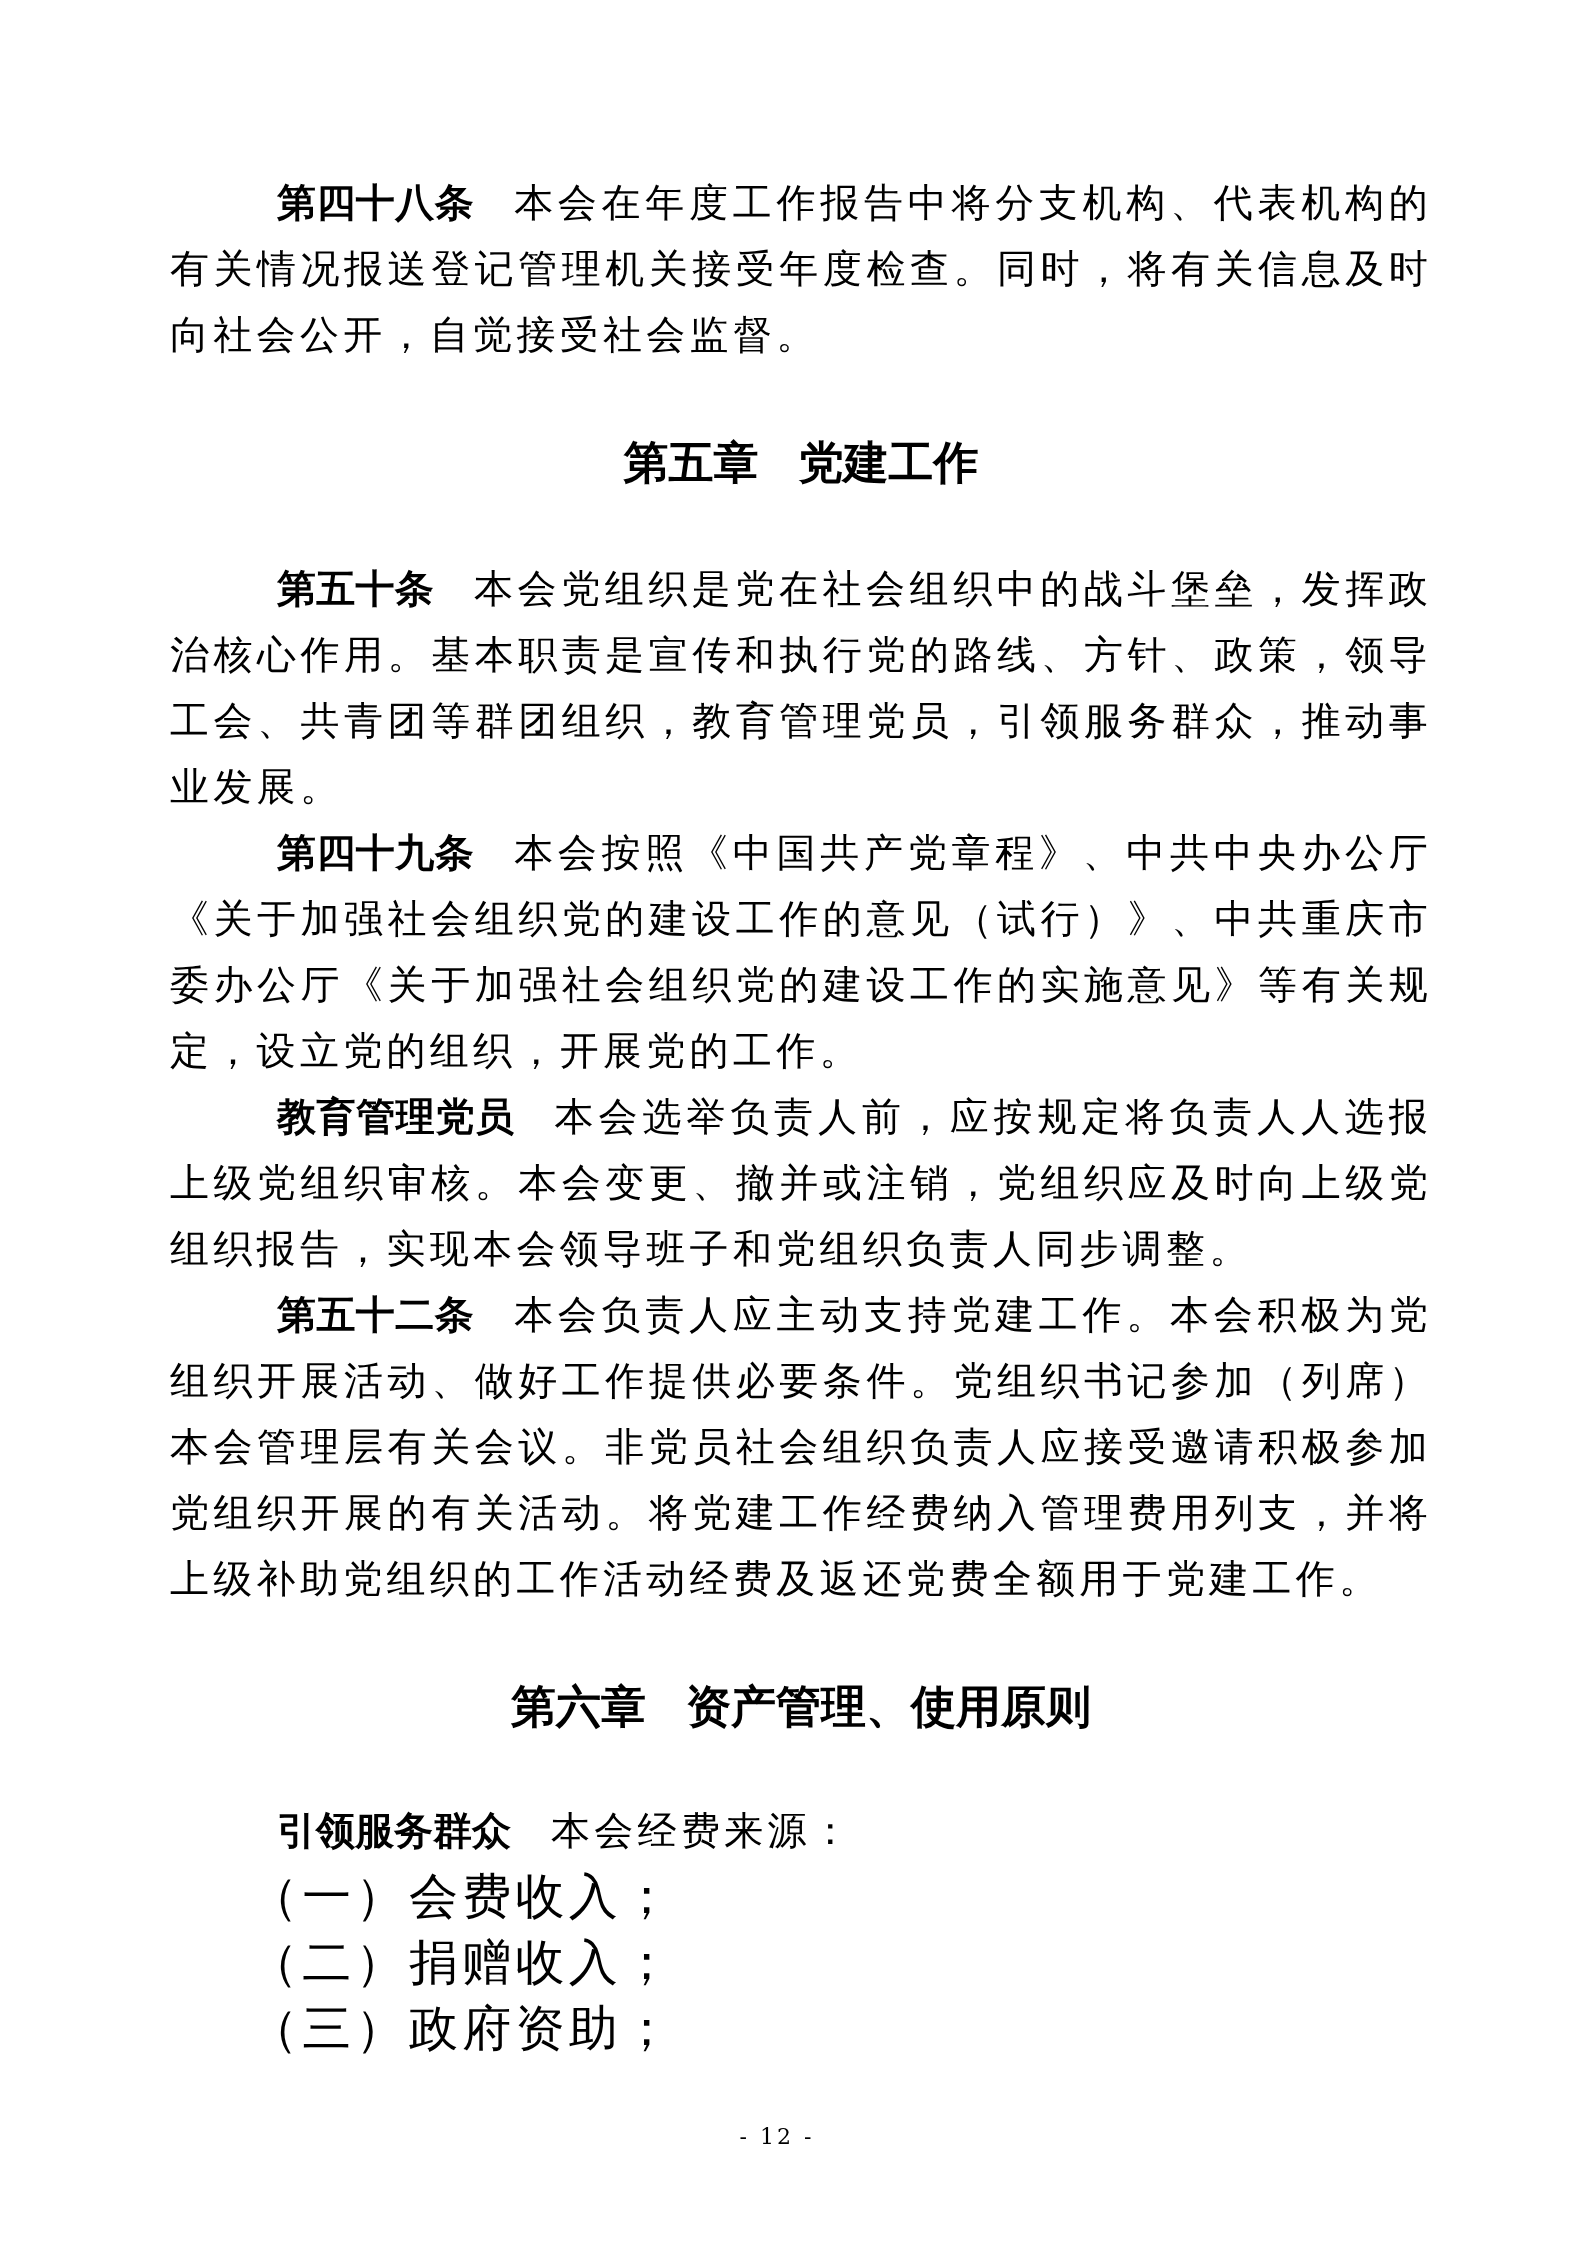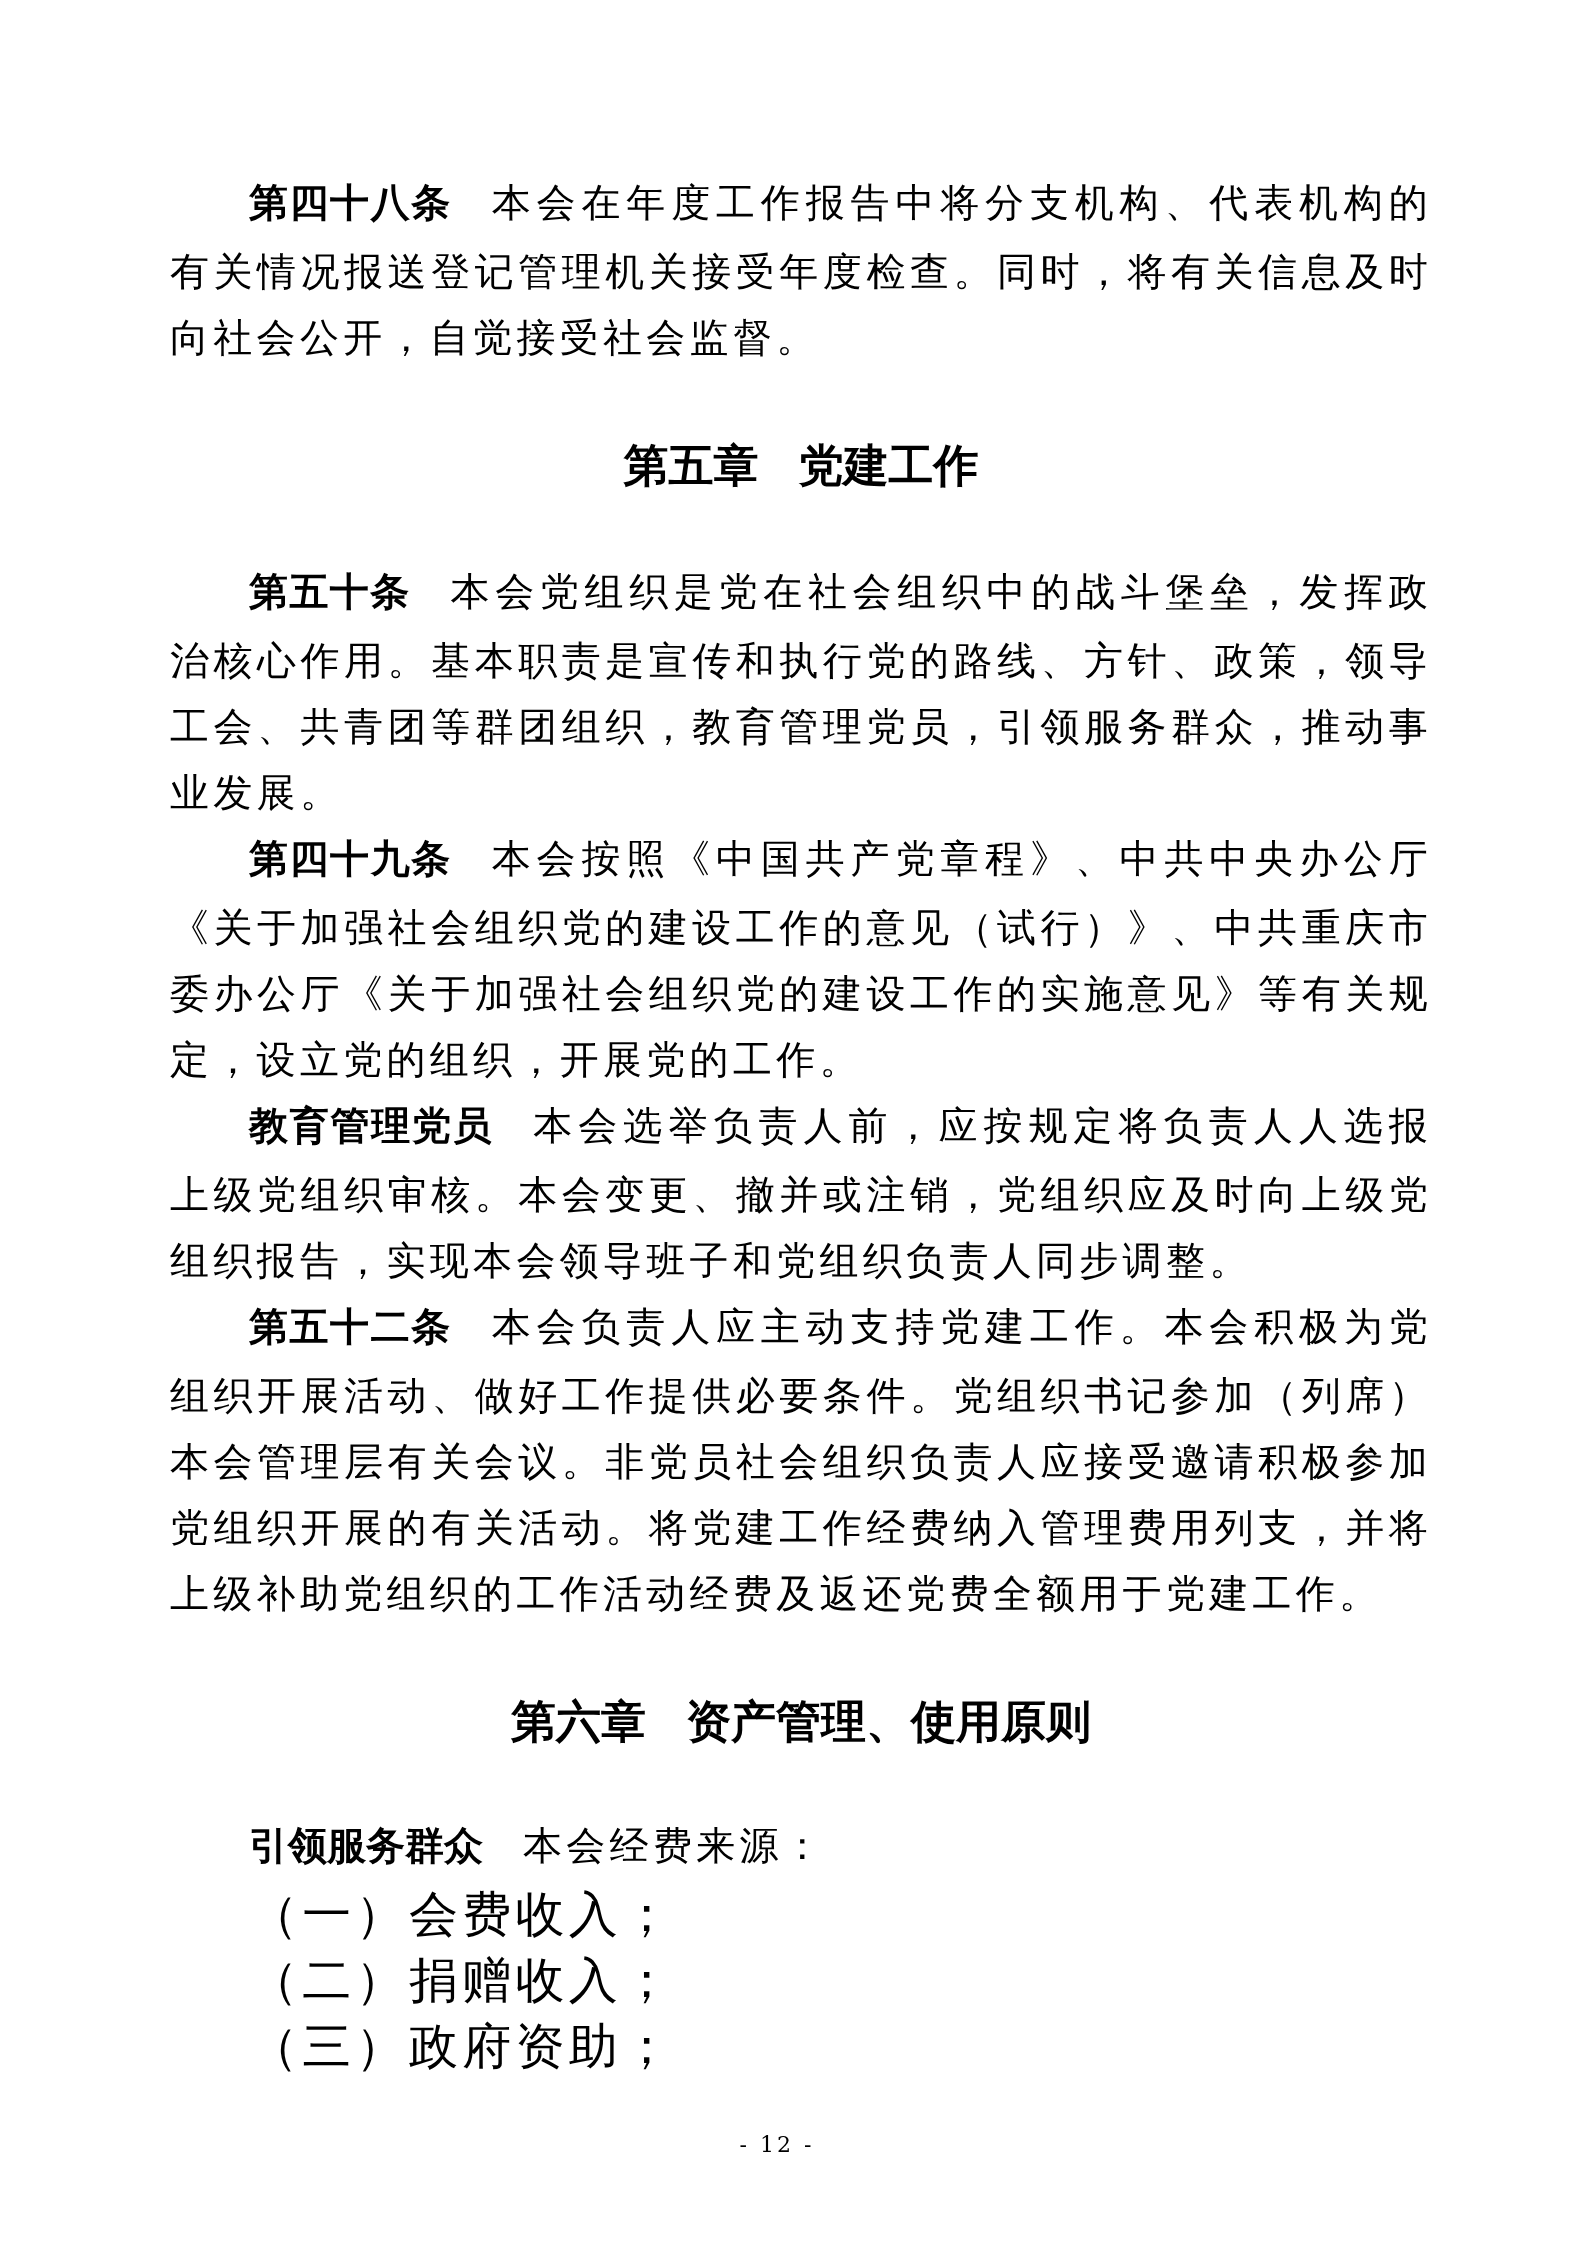--- a/index.html
+++ b/index.html
@@ -9,24 +9,25 @@
       font-family: "DejaVu Serif", "Liberation Serif", serif;
       font-size: 39px;
       line-height: 66px;
       text-indent: 79px;
       text-align: justify;
       letter-spacing: 4.3px;
       margin: 0;
       font-weight: 300;
     }
     .art-no {
-      font-family: Liberation Mono, monospace;
+      font-family: Liberation Serif, serif;
       font-weight: bold;
       letter-spacing: 0px;
       margin-right: 40px;
+      margin-left: 28px;
     }
     .chapter {
       font-family: "DejaVu Sans", "Liberation Sans", sans-serif;
       font-weight: bold;
       font-size: 45px;
       text-align: center;
       margin: 0;
       line-height: 66px;
     }
     .chapter .gap { display: inline-block; width: 40px; }
@@ -39,21 +40,20 @@
       letter-spacing: 4.3px;
       margin: 0;
       padding-left: 79px;
     }
     .footer {
       position: absolute; left: 0; width: 1554px; top: 2124px;
       text-align: center;
       font-family: "DejaVu Serif", "Liberation Serif", serif;
       font-size: 22px;
       letter-spacing: 3px;
-      margin-top: 8px;
     }
   </style>
 </head>
 <body>
 
 <div class="page">
 
   <p class="para">
     <span class="art-no">第四十八条</span><span>本会在年度工作报告中将分支机构、代表机构的有关情况报送登记管理机关接受年度检查。同时，将有关信息及时向社会公开，自觉接受社会监督。</span>
   </p>

